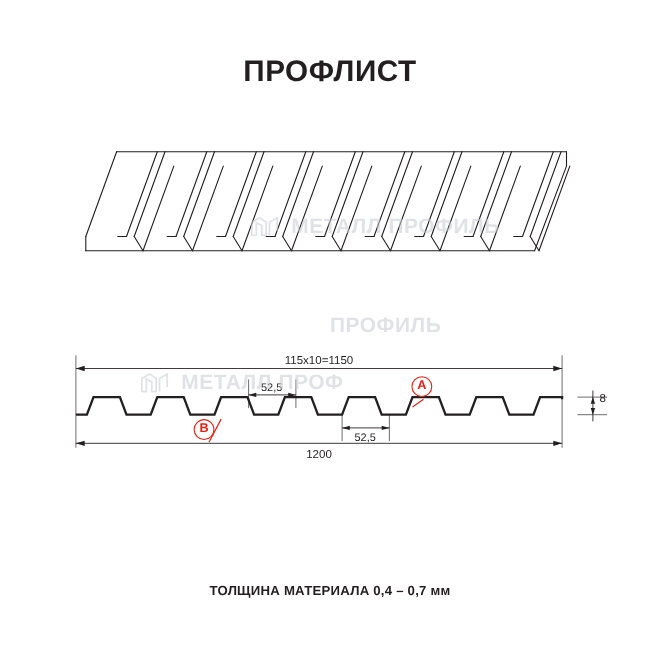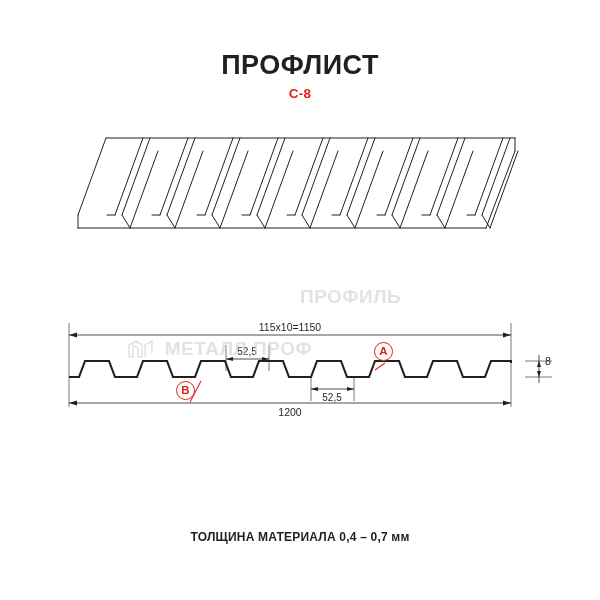--- a/index.html
+++ b/index.html
@@ -130,21 +130,20 @@
     font-family: "Liberation Sans", sans-serif;
     fill: #231f20;
   }
 </style>
 </head>
 <body>
 
 <div class="page">
 
   <div class="title">ПРОФЛИСТ</div>
-  <div class="subtitle">С-8</div>
 
   <div class="iso-wrap">
     <svg width="480" height="130" viewBox="0 0 480 130" xmlns="http://www.w3.org/2000/svg">
       <g fill="none" stroke="#231f20" stroke-width="1" stroke-linejoin="round" stroke-linecap="round">
 
         <path d="M18,95 L46,18"></path>
         <path d="M18,95 L18,108"></path>
         <path d="M46,18 L455,18"></path>
         <path d="M18,108 L426,108"></path>
         <path d="M426,108 L455,31"></path>
@@ -286,20 +285,29 @@
       <g stroke="#e2231a" stroke-width="1.1" fill="none">
         <line x1="330" y1="48" x2="320" y2="55"></line>
         <line x1="135" y1="87" x2="146" y2="66"></line>
       </g>
     </svg>
   </div>
 
   <div class="callout callout-a">A</div>
   <div class="callout callout-b">B</div>
 
+  <div class="wm wm-1">
+    <span class="wm-logo">
+      <svg width="26" height="18" viewBox="0 0 26 18" xmlns="http://www.w3.org/2000/svg">
+        <path d="M1,17 L1,5 L8,1 L14,5 L14,17 L10,17 L10,8 L5,5.5 L5,17 Z" fill="none" stroke="#c9ccd1" stroke-width="1.6"></path>
+        <path d="M17,17 L17,5 L24,1 L24,13" fill="none" stroke="#c9ccd1" stroke-width="1.6"></path>
+      </svg>
+    </span>
+    <span>МЕТАЛЛ ПРОФИЛЬ</span>
+  </div>
 
   <div class="wm wm-2">
     <span>ПРОФИЛЬ</span>
   </div>
 
   <div class="wm wm-3">
     <span class="wm-logo">
       <svg width="26" height="18" viewBox="0 0 26 18" xmlns="http://www.w3.org/2000/svg">
         <path d="M1,17 L1,5 L8,1 L14,5 L14,17 L10,17 L10,8 L5,5.5 L5,17 Z" fill="none" stroke="#c9ccd1" stroke-width="1.6"></path>
         <path d="M17,17 L17,5 L24,1 L24,13" fill="none" stroke="#c9ccd1" stroke-width="1.6"></path>

